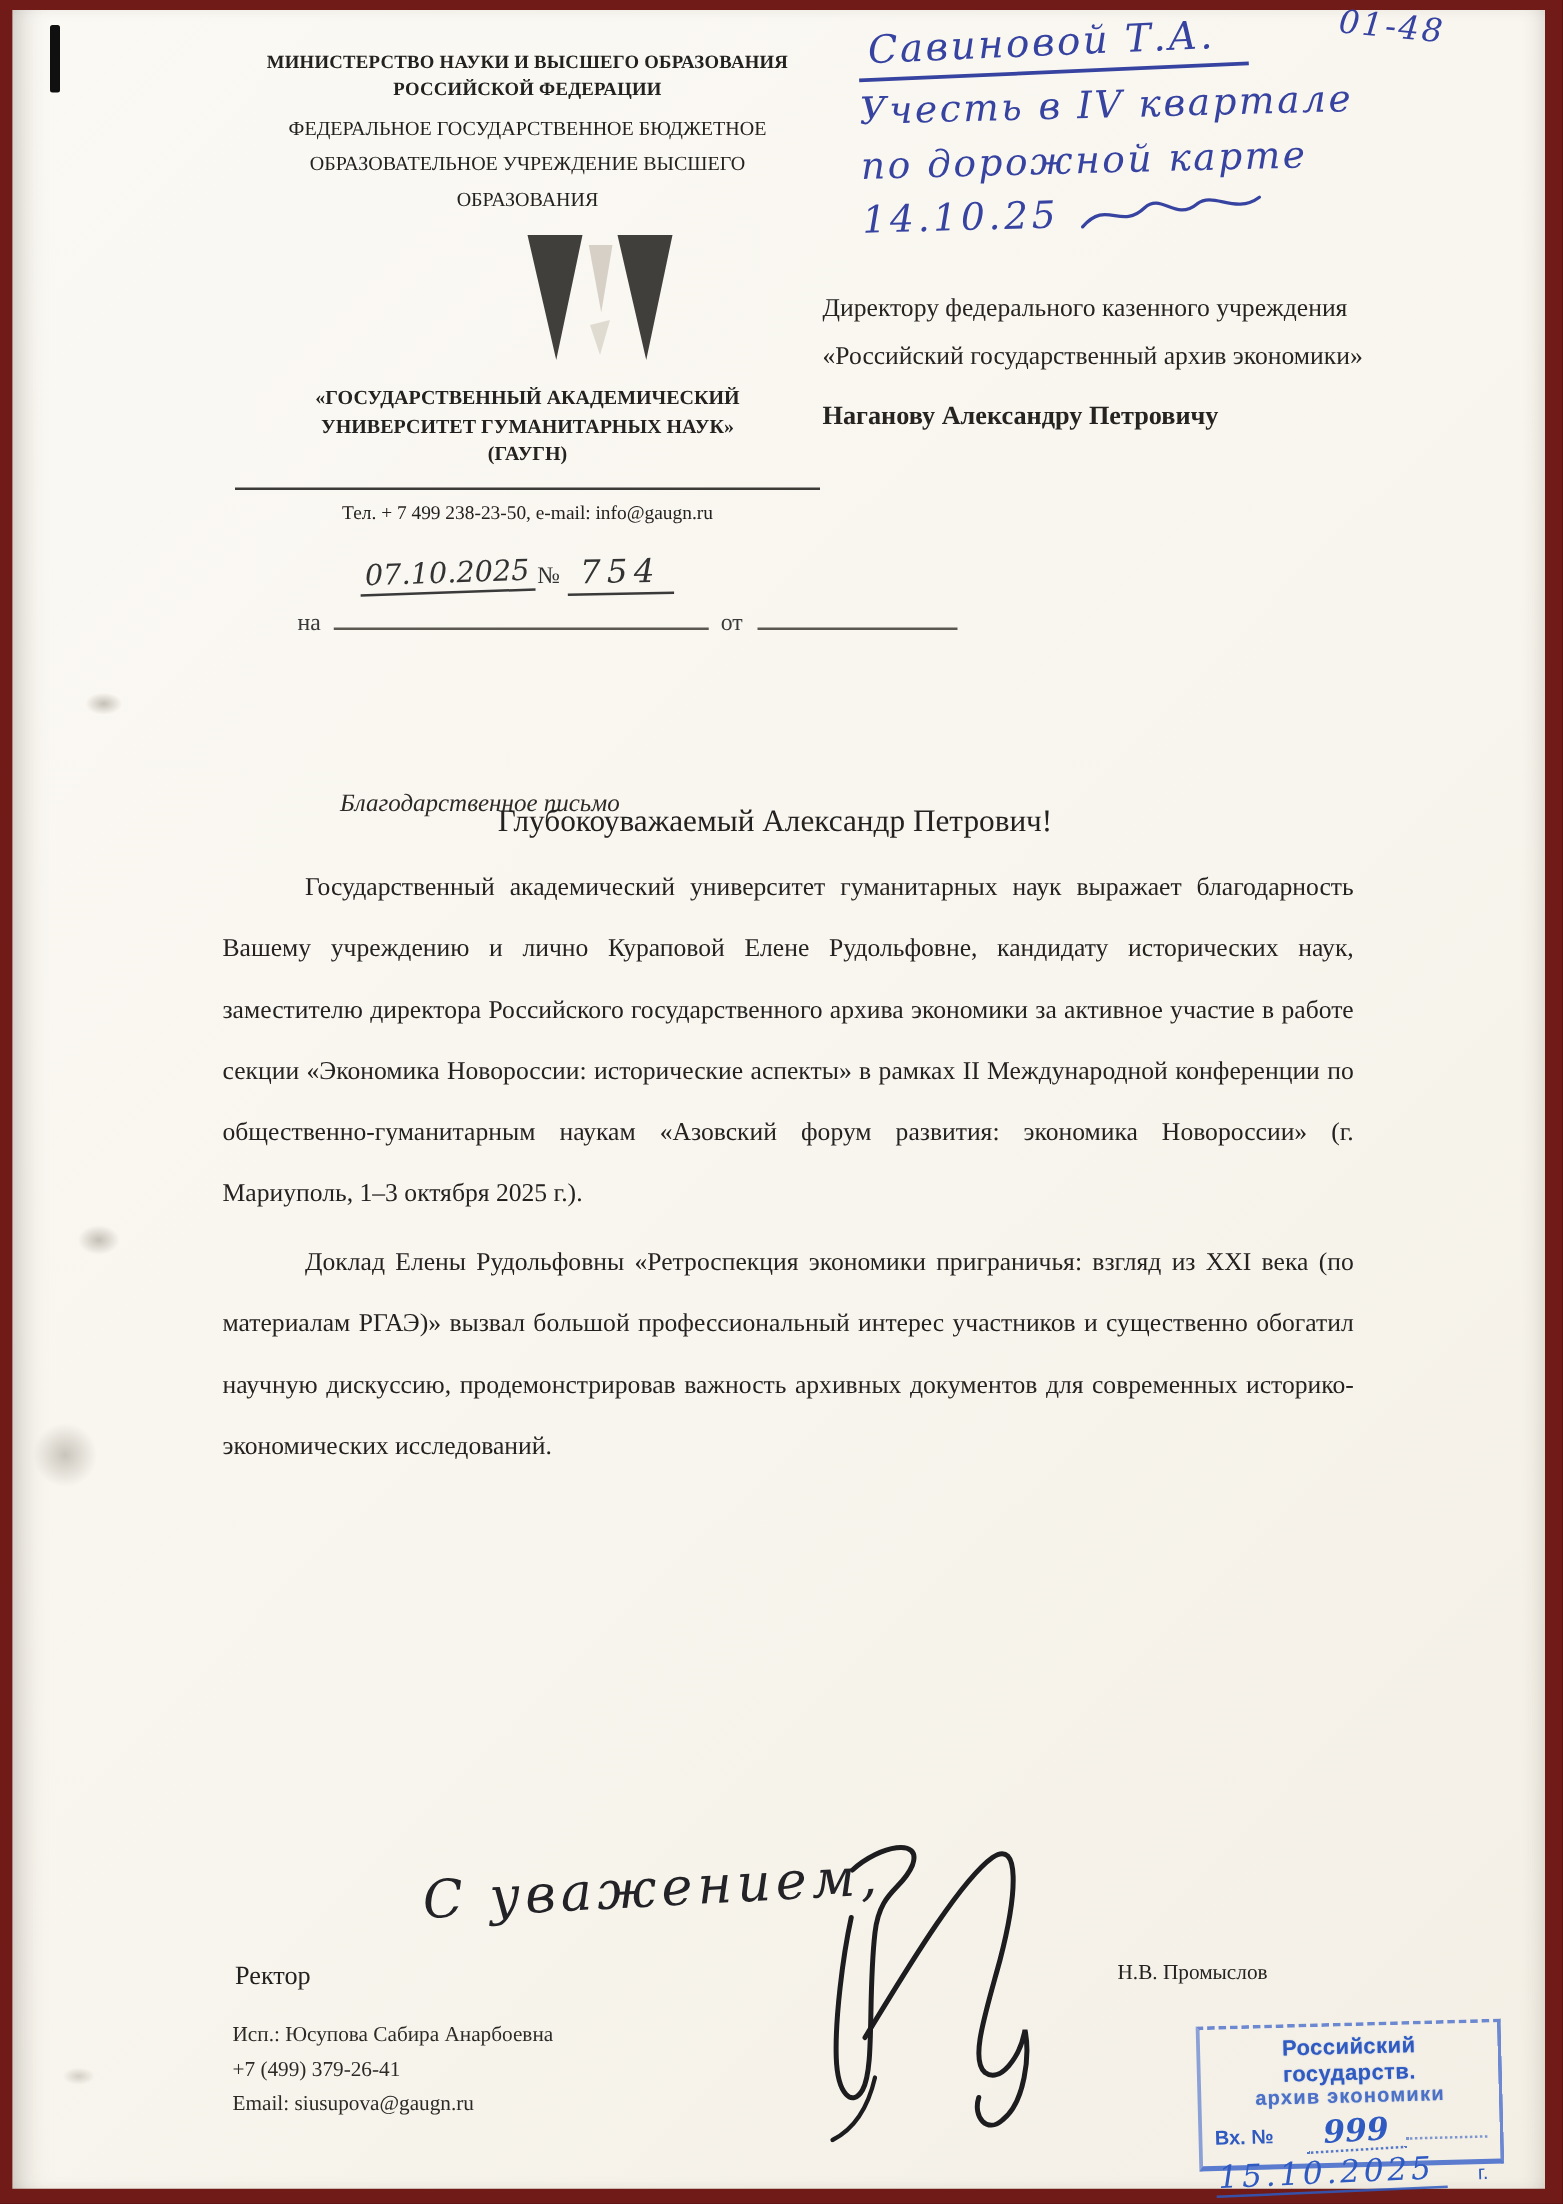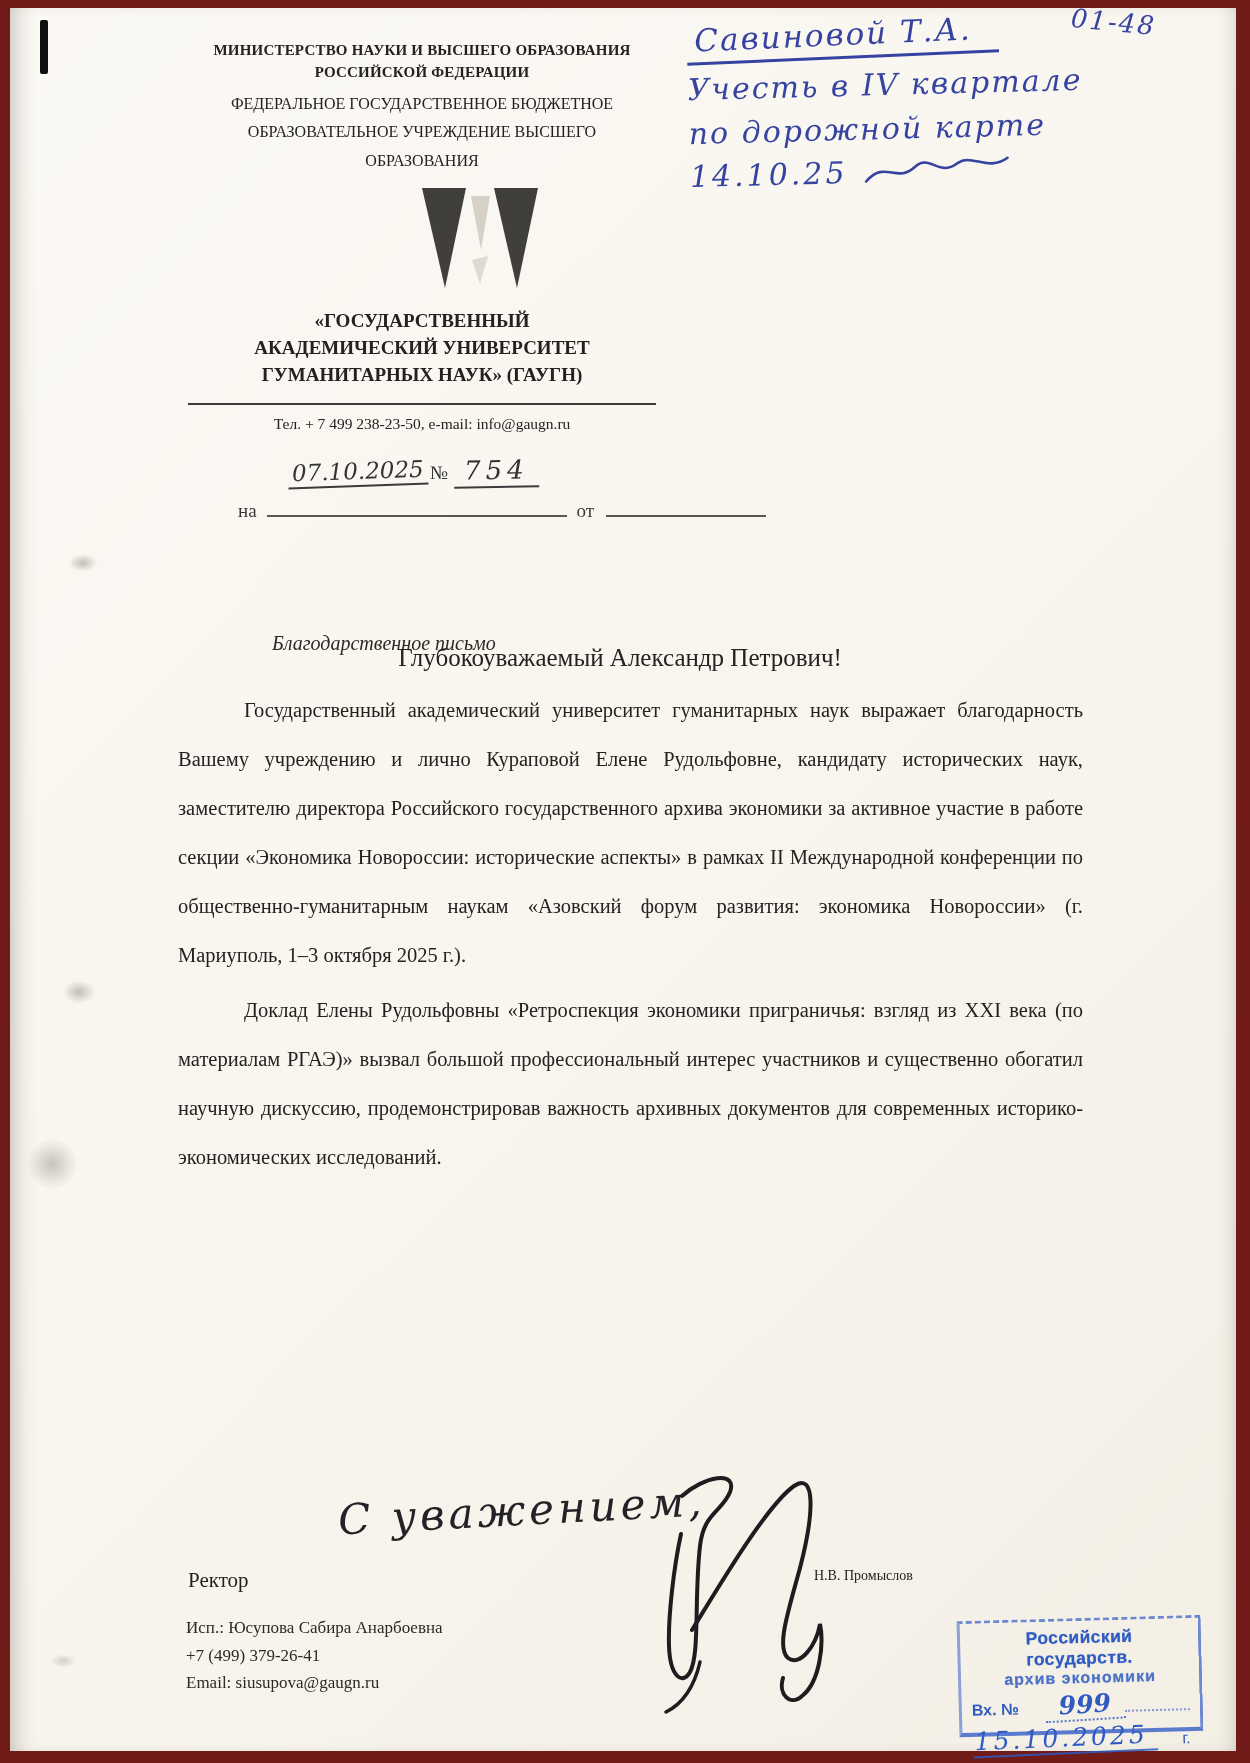--- a/index.html
+++ b/index.html
@@ -25,21 +25,21 @@
   .hw-line{font-size:30px;letter-spacing:2px;margin-top:9px;white-space:nowrap;}
   .hw-line4{font-size:30px;letter-spacing:3px;margin-top:8px;display:flex;align-items:center;gap:14px;}
   .hw-squiggle{flex:none;}
 
   
   .letterhead{position:absolute;left:158px;top:32px;width:508px;text-align:center;color:#242220;}
   .ministry{font-weight:bold;font-size:15px;line-height:1.45;max-width:470px;margin:0 auto;letter-spacing:.2px;}
   .orgtype{font-size:16px;line-height:1.8;max-width:430px;margin:6px auto 0;}
   .logo-box{position:relative;height:122px;margin-top:8px;}
   .logo-box svg{position:absolute;left:248px;top:2px;}
-  .university{font-weight:bold;font-size:19px;line-height:1.42;max-width:340px;margin:2px auto 0;}
+  .university{font-weight:bold;font-size:16px;line-height:1.42;max-width:340px;margin:2px auto 0;}
   .lh-rule{width:468px;border-top:2px solid #3d3b38;margin:14px auto 8px;}
   .address,.contacts{font-size:15.5px;line-height:1.45;}
   .refline{margin:20px 0 0 120px;text-align:left;white-space:nowrap;color:#333;}
   .hw-date{font-family:"DejaVu Serif",serif;font-style:italic;font-size:23px;display:inline-block;
            border-bottom:2px solid #3a3a3a;padding:0 4px 1px;transform:rotate(-2deg);}
   .no-sign{font-size:19px;margin:0 6px 0 2px;}
   .hw-num{font-family:"DejaVu Serif",serif;font-style:italic;font-size:26px;display:inline-block;
           border-bottom:2px solid #3a3a3a;padding:0 10px 1px;letter-spacing:5px;transform:rotate(-1deg);}
   .naot{margin:12px 0 0 70px;text-align:left;font-size:19px;white-space:nowrap;color:#3a3a3a;}
   .ul{display:inline-block;border-bottom:2px solid #5b5852;height:14px;}
@@ -56,21 +56,21 @@
   .body-text{position:absolute;left:168px;top:678px;width:905px;font-size:20.5px;line-height:49px;
              text-align:justify;color:#242220;}
   .body-text p{margin:0;text-indent:66px;}
   .body-text p + p{margin-top:6px;}
 
   
   .closing-hw{position:absolute;left:328px;top:1478px;font-family:"DejaVu Serif",serif;font-style:italic;
               font-size:42px;letter-spacing:4px;color:#232327;transform:rotate(-3deg);}
   .position{position:absolute;left:178px;top:1560px;font-size:21px;color:#242220;}
   .signature-svg{position:absolute;left:598px;top:1458px;}
-  .signer-name{position:absolute;left:804px;top:1560px;font-size:14px;color:#242220;}
+  .signer-name{position:absolute;left:884px;top:1560px;font-size:17px;color:#242220;}
 
   
   .executor{position:absolute;left:176px;top:1606px;font-size:17px;line-height:1.62;color:#2c2a27;}
 
   
   .stamp{position:absolute;left:948px;top:1610px;width:244px;height:116px;box-sizing:border-box;
          padding:6px 10px 4px;transform:rotate(-1.5deg);color:#2e5ac2;
          border-top:3px dashed rgba(52,94,200,.7);border-bottom:4px solid rgba(52,94,200,.8);
          border-left:3px solid rgba(52,94,200,.55);border-right:3px solid rgba(52,94,200,.7);}
   .stamp-l1{font-family:"Liberation Sans",sans-serif;font-weight:bold;font-size:17.5px;text-align:center;
@@ -129,20 +129,24 @@
       <div class="lh-rule"></div>
       <div class="contacts">Тел. + 7 499 238-23-50, e-mail: info@gaugn.ru</div>
       <div class="refline">
         <span class="hw-date">07.10.2025</span><span class="no-sign">№</span><span class="hw-num">754</span>
       </div>
       <div class="naot">
         <span>на</span><span class="ul ul-long"></span><span>от</span><span class="ul ul-short"></span>
       </div>
     </div>
 
+    <div class="recipient">
+      <div class="recipient-text">Директору федерального казенного учреждения «Российский государственный архив экономики»</div>
+      <div class="recipient-name">Наганову Александру Петровичу</div>
+    </div>
 
     <div class="subject">Благодарственное письмо</div>
     <div class="salutation">Глубокоуважаемый Александр Петрович!</div>
 
     <div class="body-text">
       <p>Государственный академический университет гуманитарных наук выражает благодарность Вашему учреждению и лично Кураповой Елене Рудольфовне, кандидату исторических наук, заместителю директора Российского государственного архива экономики за активное участие в работе секции «Экономика Новороссии: исторические аспекты» в рамках II Международной конференции по общественно-гуманитарным наукам «Азовский форум развития: экономика Новороссии» (г. Мариуполь, 1–3 октября 2025 г.).</p>
       <p>Доклад Елены Рудольфовны «Ретроспекция экономики приграничья: взгляд из XXI века (по материалам РГАЭ)» вызвал большой профессиональный интерес участников и существенно обогатил научную дискуссию, продемонстрировав важность архивных документов для современных историко-экономических исследований.</p>
     </div>
 
     <div class="closing-hw">С уважением,</div>

